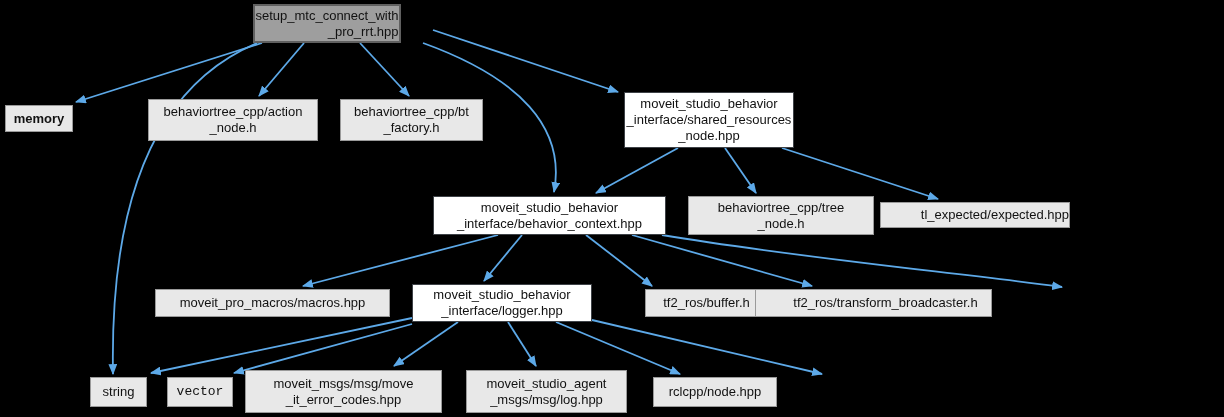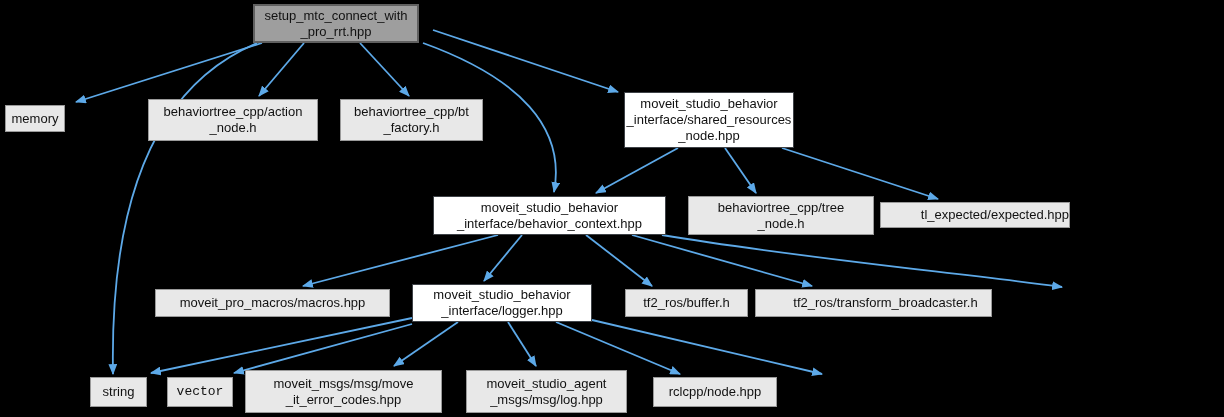--- a/index.html
+++ b/index.html
@@ -77,39 +77,39 @@
         <path d="M 662,235 C 800,258 950,272 1062,287" class="edge" marker-end="url(#arrow)"></path>
         <path d="M 412,318 L 151,373" class="edge" marker-end="url(#arrow)"></path>
         <path d="M 412,324 L 234,373" class="edge" marker-end="url(#arrow)"></path>
         <path d="M 458,322 L 394,366" class="edge" marker-end="url(#arrow)"></path>
         <path d="M 508,322 L 536,366" class="edge" marker-end="url(#arrow)"></path>
         <path d="M 556,322 L 680,374" class="edge" marker-end="url(#arrow)"></path>
         <path d="M 592,320 L 822,374" class="edge" marker-end="url(#arrow)"></path>
       </g>
   </svg>
   <div id="node-layer">
-      <div class="node root" style="left: 253px; top: 4px; width: 166px; height: 39px;"><span>setup_mtc_connect_with
+      <div class="node root" style="left: 253px; top: 4px; width: 148px; height: 39px; text-align: right;"><span>setup_mtc_connect_with
 _pro_rrt.hpp</span></div>
-      <div class="node ext" style="left: 5px; top: 105px; width: 60px; height: 27px;"><span>memory</span></div>
+      <div class="node ext" style="left: 5px; top: 105px; width: 68px; height: 27px; font-weight: bold;"><span>memory</span></div>
       <div class="node ext" style="left: 148px; top: 99px; width: 170px; height: 42px;"><span>behaviortree_cpp/action
 _node.h</span></div>
       <div class="node ext" style="left: 340px; top: 99px; width: 143px; height: 42px;"><span>behaviortree_cpp/bt
 _factory.h</span></div>
       <div class="node doc" style="left: 624px; top: 92px; width: 170px; height: 56px;"><span>moveit_studio_behavior
 _interface/shared_resources
 _node.hpp</span></div>
       <div class="node doc" style="left: 433px; top: 196px; width: 233px; height: 39px;"><span>moveit_studio_behavior
 _interface/behavior_context.hpp</span></div>
       <div class="node ext" style="left: 688px; top: 196px; width: 186px; height: 39px;"><span>behaviortree_cpp/tree
 _node.h</span></div>
       <div class="node ext" style="left: 880px; top: 202px; width: 190px; height: 26px; justify-content: flex-end;"><span>tl_expected/expected.hpp</span></div>
       <div class="node ext" style="left: 155px; top: 289px; width: 235px; height: 28px;"><span>moveit_pro_macros/macros.hpp</span></div>
       <div class="node doc" style="left: 412px; top: 284px; width: 180px; height: 38px;"><span>moveit_studio_behavior
 _interface/logger.hpp</span></div>
-      <div class="node ext" style="left: 625px; top: 289px; width: 123px; height: 28px;"><span>tf2_ros/buffer.h</span></div>
+      <div class="node ext" style="left: 645px; top: 289px; width: 123px; height: 28px;"><span>tf2_ros/buffer.h</span></div>
       <div class="node ext" style="left: 755px; top: 289px; width: 237px; height: 28px; padding-left: 24px;"><span>tf2_ros/transform_broadcaster.h</span></div>
       <div class="node ext" style="left: 90px; top: 377px; width: 57px; height: 30px;"><span>string</span></div>
       <div class="node ext" style="left: 167px; top: 377px; width: 66px; height: 30px; font-family: Liberation Mono, monospace;"><span>vector</span></div>
       <div class="node ext" style="left: 245px; top: 370px; width: 197px; height: 43px;"><span>moveit_msgs/msg/move
 _it_error_codes.hpp</span></div>
       <div class="node ext" style="left: 466px; top: 370px; width: 161px; height: 43px;"><span>moveit_studio_agent
 _msgs/msg/log.hpp</span></div>
       <div class="node ext" style="left: 653px; top: 377px; width: 124px; height: 30px;"><span>rclcpp/node.hpp</span></div>
     </div>
 </div>

